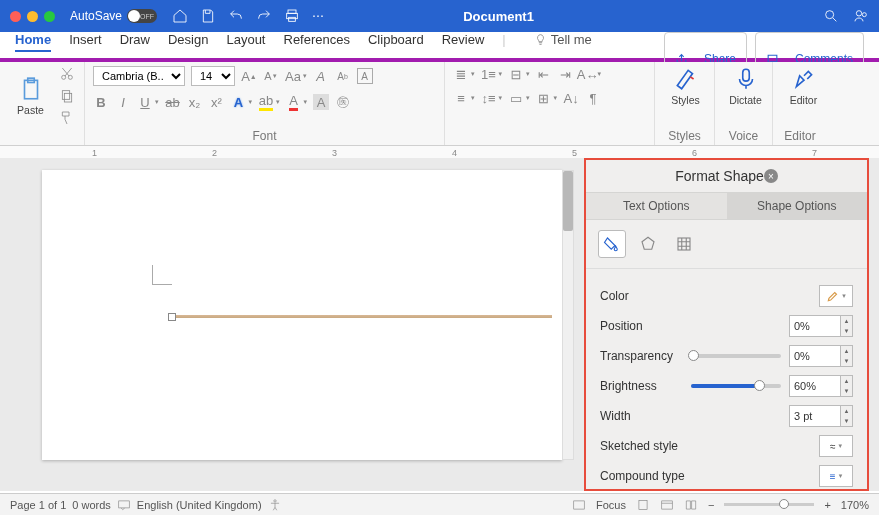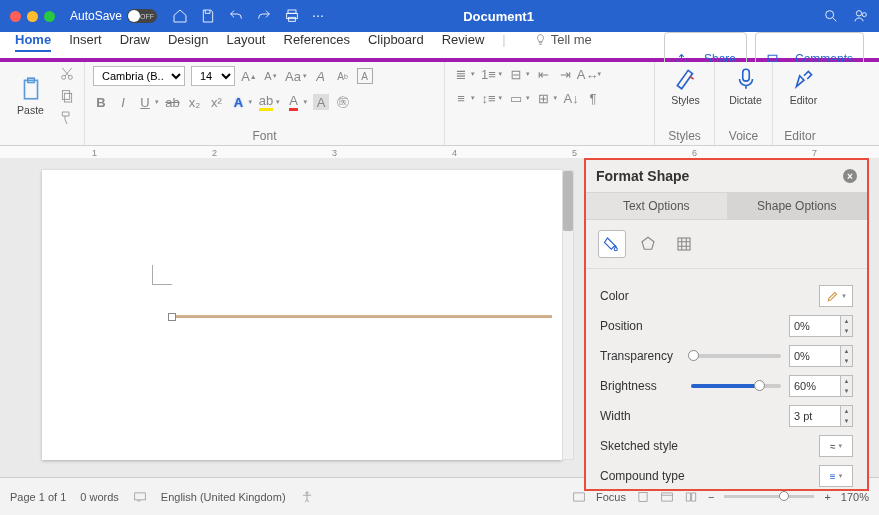--- a/index.html
+++ b/index.html
@@ -50,41 +50,41 @@
   .workspace { position: absolute; top: 158px; left: 0; right: 0; bottom: 24px; background: #eaeaea; overflow: hidden; }
   .page { position: absolute; left: 42px; top: 12px; width: 520px; height: 290px; background: #fff; box-shadow: 0 1px 3px rgba(0,0,0,.25); }
   .page-scroll { position: absolute; left: 562px; top: 12px; width: 12px; height: 290px; background: #f0f0f0; border: 1px solid #ddd; }
   .page-scroll-thumb { position: absolute; top: 0; left: 0; right: 0; height: 60px; background: #b8b8b8; border-radius: 2px; }
   .shape-line { position: absolute; left: 130px; top: 145px; width: 380px; height: 3px; background: linear-gradient(#d8b896,#c8a880); }
   .shape-handle { position: absolute; left: 126px; top: 143px; width: 8px; height: 8px; background: #fff; border: 1px solid #888; }
   .corner-mark { position: absolute; left: 110px; top: 95px; width: 20px; height: 20px; border-left: 1px solid #aaa; border-bottom: 1px solid #aaa; }
 
   
   .pane { position: absolute; top: 158px; right: 10px; width: 285px; bottom: 24px; background: #f0efee; border: 2px solid #e74c3c; z-index: 10; display: flex; flex-direction: column; font-size: 12px; color: #333; }
-  .pane-header { padding: 8px 10px; font-weight: 700; font-size: 14px; display: flex; justify-content: space-between; align-items: center; background: #f0efee; }
+  .pane-header { padding: 8px 10px; font-weight: 400; font-size: 14px; display: flex; justify-content: center; align-items: center; background: #f0efee; }
   .pane-close { width: 14px; height: 14px; background: #888; border-radius: 50%; color: #fff; display: inline-flex; align-items: center; justify-content: center; font-size: 10px; }
   .pane-tabs { display: flex; background: #e4e3e1; border-top: 1px solid #d5d5d3; border-bottom: 1px solid #d5d5d3; }
   .pane-tab { flex: 1; text-align: center; padding: 6px 0; font-size: 12px; color: #555; }
   .pane-tab.active { background: #d6d5d3; }
   .pane-icons { display: flex; gap: 8px; padding: 10px 12px; border-bottom: 1px solid #ddd; }
   .pane-icons .picon { width: 28px; height: 28px; display: flex; align-items: center; justify-content: center; border: 1px solid transparent; border-radius: 3px; }
   .pane-icons .picon.active { border: 1px solid #bbb; background: #fff; }
   .pane-form { padding: 8px 14px; overflow: auto; }
   .prow { display: flex; align-items: center; margin: 8px 0; }
   .plabel { flex: 1; }
   .pinput { width: 52px; height: 22px; border: 1px solid #bbb; background: #fff; font-size: 11px; display: flex; align-items: center; padding: 0 4px; }
   .pstep { width: 12px; height: 22px; border: 1px solid #bbb; border-left: none; display: flex; flex-direction: column; }
   .pstep span { flex: 1; font-size: 6px; display: flex; align-items: center; justify-content: center; color: #666; }
   .slider { flex: 0 0 90px; height: 4px; background: #ccc; border-radius: 2px; margin-right: 8px; position: relative; }
   .slider .fill { position: absolute; left: 0; top: 0; bottom: 0; background: #2763cf; border-radius: 2px; }
   .slider .thumb { position: absolute; top: -4px; width: 11px; height: 11px; background: #fff; border: 1px solid #888; border-radius: 50%; }
   .colorbtn, .dropbtn { width: 34px; height: 22px; border: 1px solid #bbb; background: #fff; display: flex; align-items: center; justify-content: center; font-size: 10px; }
 
   
-  .statusbar { position: absolute; left: 0; right: 0; bottom: 0; height: 38px; background: #f3f3f3; border-top: 1px solid #ccc; display: flex; align-items: center; padding: 0 10px; gap: 14px; font-size: 11px; color: #555; }
+  .statusbar { position: absolute; left: 0; right: 0; bottom: 0; height: 22px; background: #f3f3f3; border-top: 1px solid #ccc; display: flex; align-items: center; padding: 0 10px; gap: 6px; font-size: 11px; color: #555; }
   .sb-right { margin-left: auto; display: flex; align-items: center; gap: 10px; }
   .zoom-slider { width: 90px; height: 3px; background: #ccc; position: relative; }
   .zoom-thumb { position: absolute; top: -4px; left: 55px; width: 10px; height: 10px; background: #fff; border: 1px solid #888; border-radius: 50%; }
   .viewicon { width: 14px; height: 14px; stroke: #777; fill: none; }
 
   .bulb { width: 13px; height: 13px; }
 </style>
 </head>
 <body>
 

